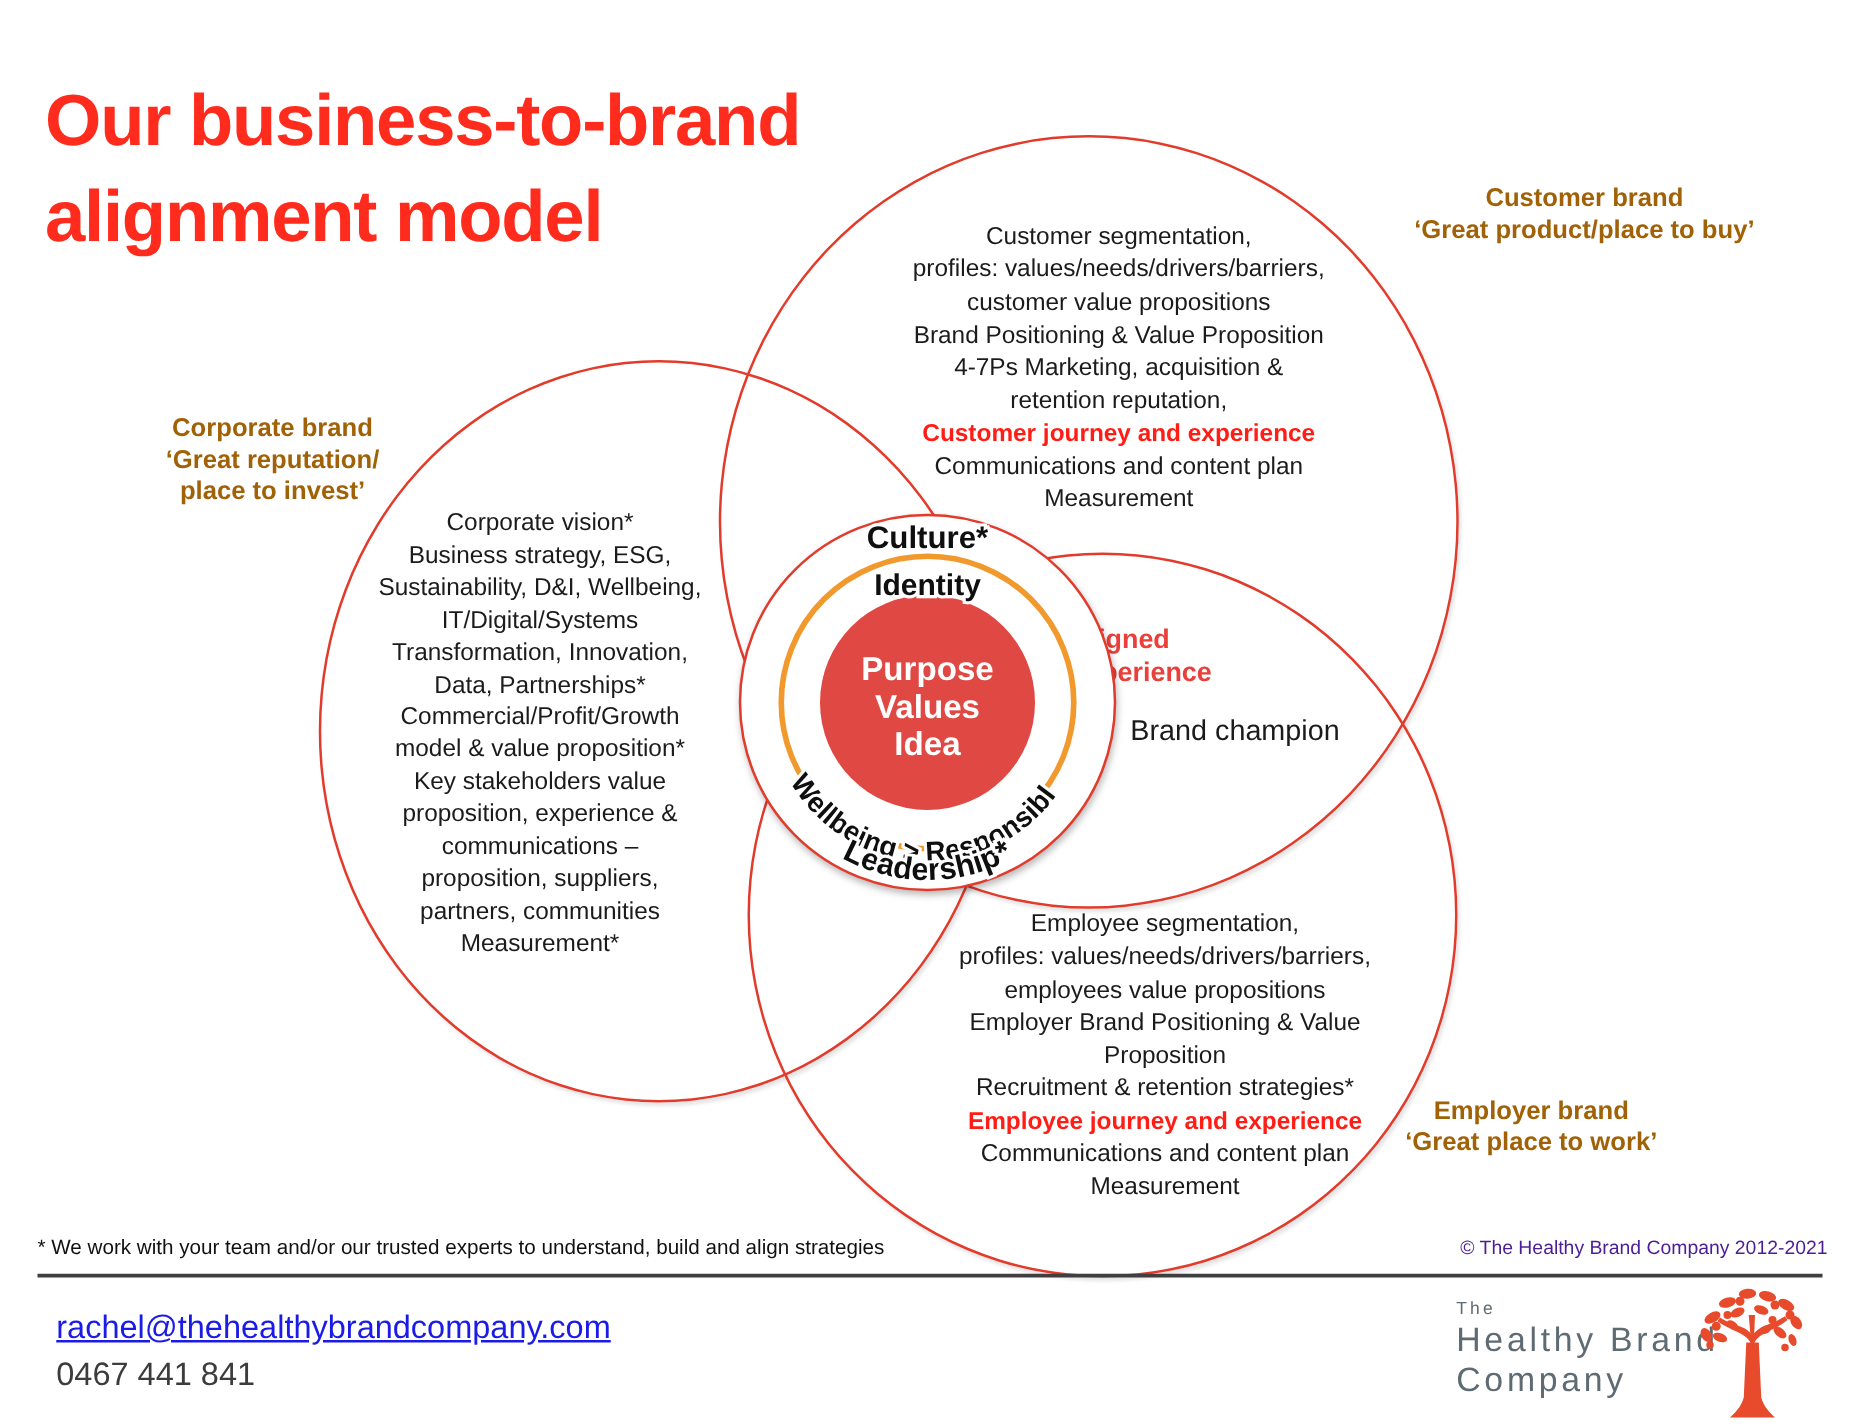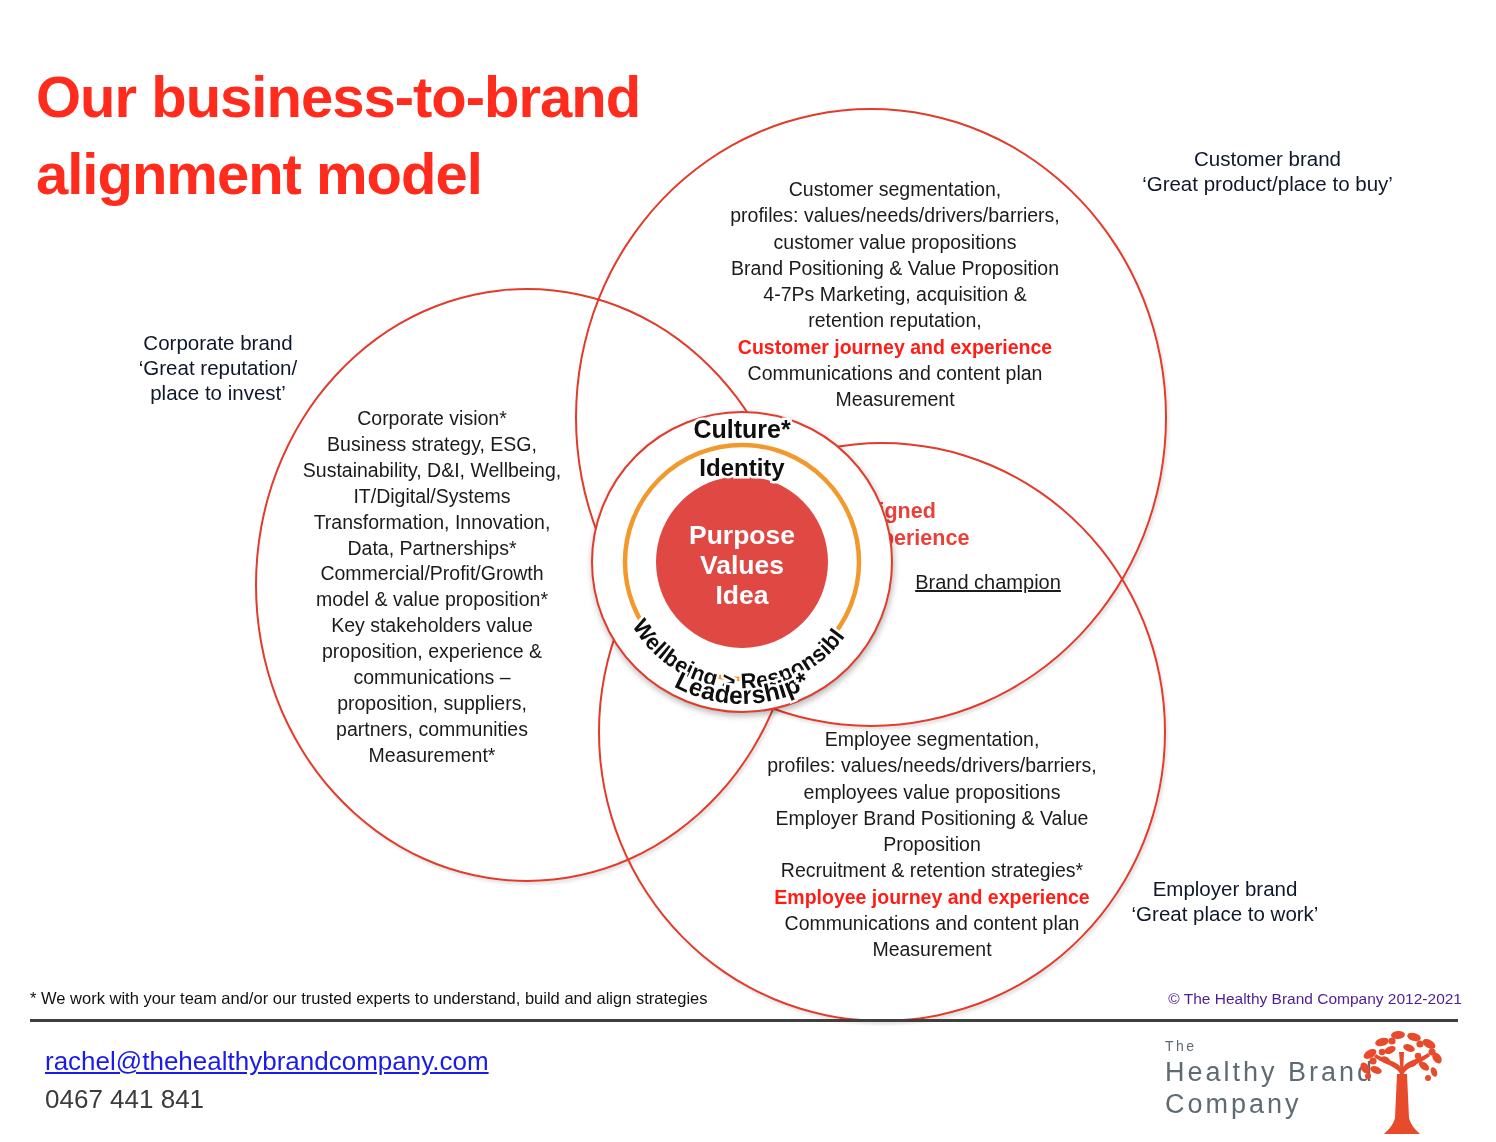--- a/index.html
+++ b/index.html
@@ -13,37 +13,37 @@
     color:#FF2B1C; white-space:pre-line;
   }
   
   .ring { position:absolute; border:2.5px solid #E23B2B; border-radius:50%;
           box-shadow:2px 3px 3px rgba(0,0,0,0.10); background:transparent; }
   .ring.customer  { left:575px; top:108px; width:588px; height:615px; }
   .ring.corporate { left:255px; top:288px; width:540px; height:590px; }
   .ring.employer  { left:598px; top:442px; width:564px; height:576px; }
 
   
-  .blabel { position:absolute; text-align:center; font-weight:400; font-size:20.5px;
-            line-height:25px; color:#0f172a; white-space:pre-line; }
+  .blabel { position:absolute; text-align:center; font-weight:700; font-size:20.5px;
+            line-height:25px; color:#a16207; white-space:pre-line; }
   .customer-label  { left:1075px; top:146px; width:385px; }
   .corporate-label { left:68px;  top:330px; width:300px; }
   .employer-label  { left:1030px; top:876px; width:390px; }
 
   
   .tblock { position:absolute; text-align:center; font-size:19.5px; line-height:26.3px; color:#1b1b1b;margin-top:18px; }
   .customer-block { left:660px; top:158px; width:470px; }
   .corporate-block { left:272px; top:388px; width:320px; line-height:25.9px; }
   .employee-block { left:712px; top:708px; width:440px; }
   .tblock .hl { color:#FF1D15; font-weight:700; }
 
   .aligned { position:absolute; left:857px; top:498px; width:200px; text-align:left;
              font-size:21.5px; line-height:27px; font-weight:700; color:#E9403A; white-space:pre-line; }
   .champion { position:absolute; left:838px; top:571px; width:300px; text-align:center;
-              font-size:20px; color:#1b1b1b;text-decoration:underline; }
+              font-size:23px; color:#1b1b1b; }
 
   
   .emblem { position:absolute; left:572px; top:392px; overflow:visible;
             filter:drop-shadow(1px 3px 3px rgba(0,0,0,0.28)); }
   .emblem text { font-family:"Liberation Sans", sans-serif; font-weight:700; }
   .emblem .halo { fill:#0f0f0f; stroke:#ffffff; stroke-width:5px; paint-order:stroke; }
   .emblem .t25 { font-size:25px; } .emblem .t24 { font-size:24px; }
   .emblem .t22 { font-size:22.5px; }
   .emblem .coret { font-size:26.5px; fill:#ffffff; }
 

